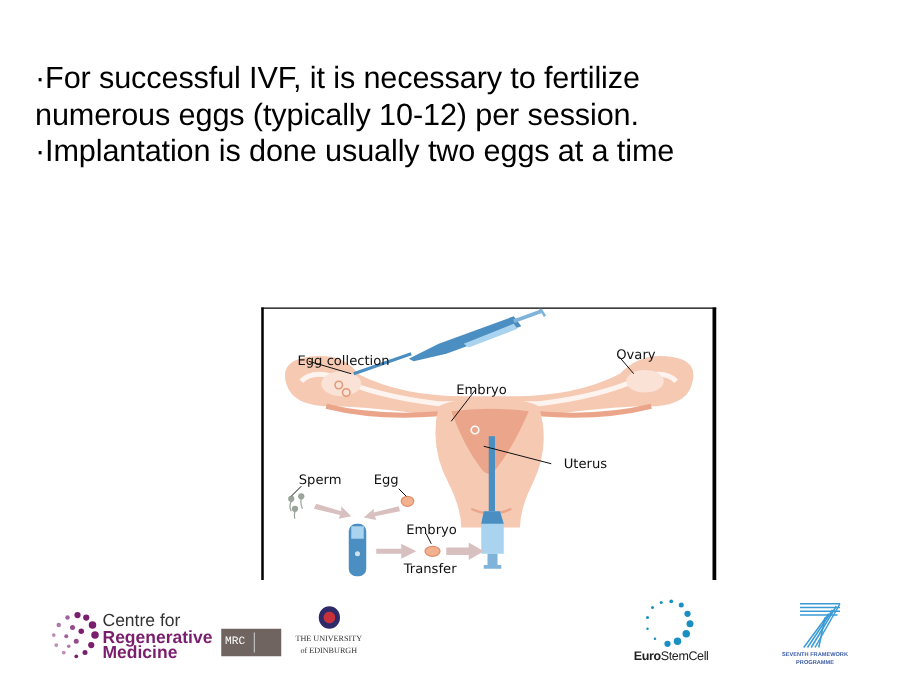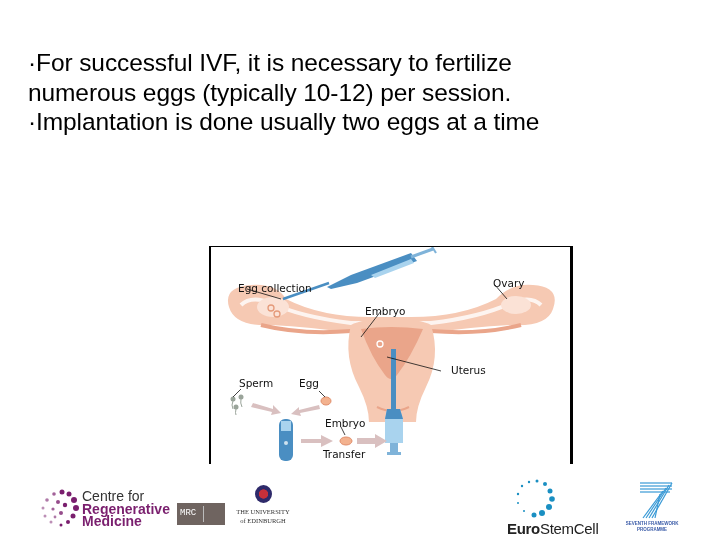--- a/index.html
+++ b/index.html
@@ -31,21 +31,21 @@
       color: #fff; font-size: 9px; box-sizing: border-box; padding: 5px 0 0 3px; font-family: Liberation Mono, monospace;
     }
     .mrc .sub { position: absolute; left: 26px; top: 3px; width: 20px; border-left: 1px solid #bbb; height: 16px; }
     .edin { position: absolute; left: 232px; top: 15px; width: 62px; height: 45px; }
     .edin-crest {
       position: absolute; left: 23px; top: 0; width: 17px; height: 18px; border-radius: 50%;
       background: radial-gradient(circle, #c8303a 35%, #2e2a6a 40%);
     }
     .edin-text { position: absolute; left: 0; top: 22px; font-family: "Liberation Serif", serif; font-size: 6.5px; line-height: 9px; color: #333; text-align: center; width: 62px; }
     .esc { position: absolute; left: 505px; top: 8px; width: 90px; height: 60px; }
-    .esc-text { position: absolute; left: 2px; top: 42px; font-size: 15px; color: #222; letter-spacing: -0.3px; }
+    .esc-text { position: absolute; left: 2px; top: 42px; font-size: 10px; color: #222; letter-spacing: -0.3px; }
     .esc-text b { font-weight: bold; }
     .fp7 { position: absolute; left: 622px; top: 10px; width: 60px; height: 56px; }
     .fp7-text { position: absolute; left: 0; top: 41px; width: 60px; text-align: center; font-size: 4.5px; line-height: 5.5px; color: #3a5ba8; font-weight: bold; }
   </style>
 </head>
 <body>
 
 <div class="bullets">
   <p>·For successful IVF, it is necessary to fertilize</p>
   <p>numerous eggs (typically 10-12) per session.</p>

